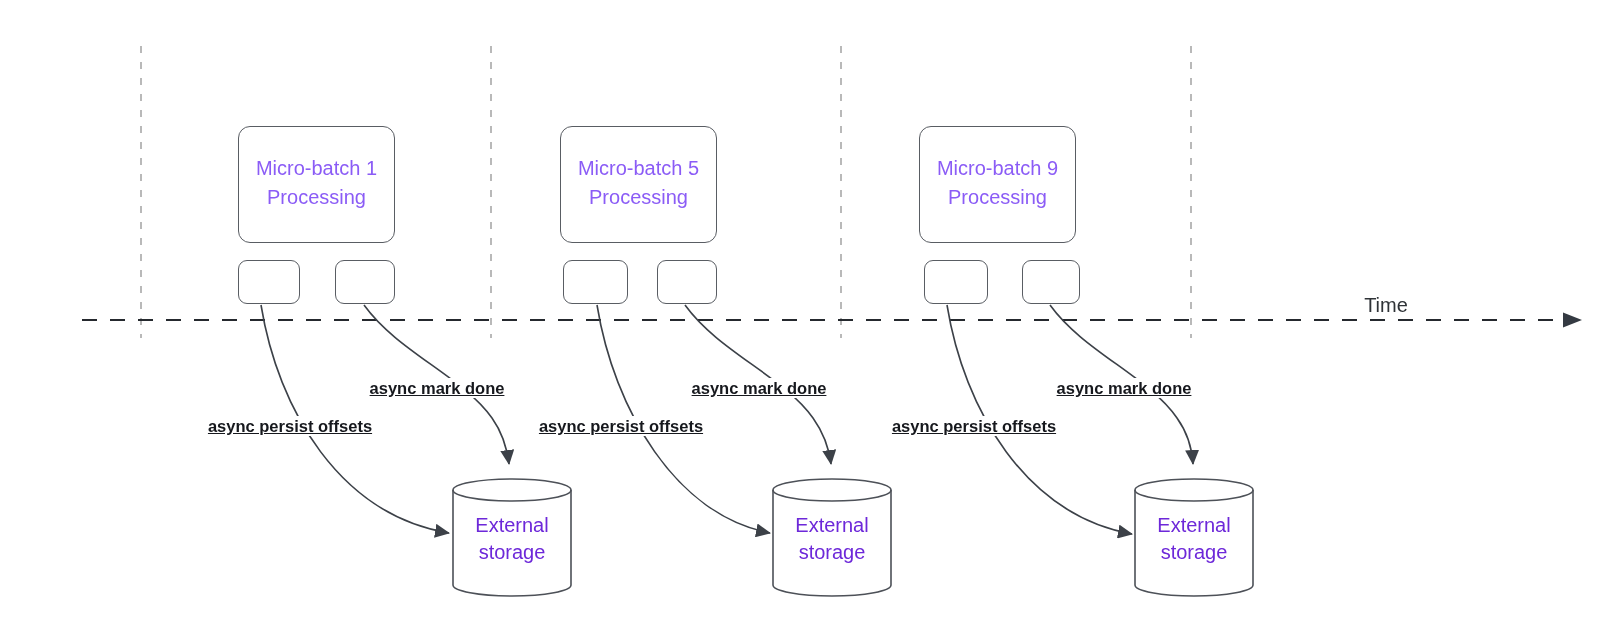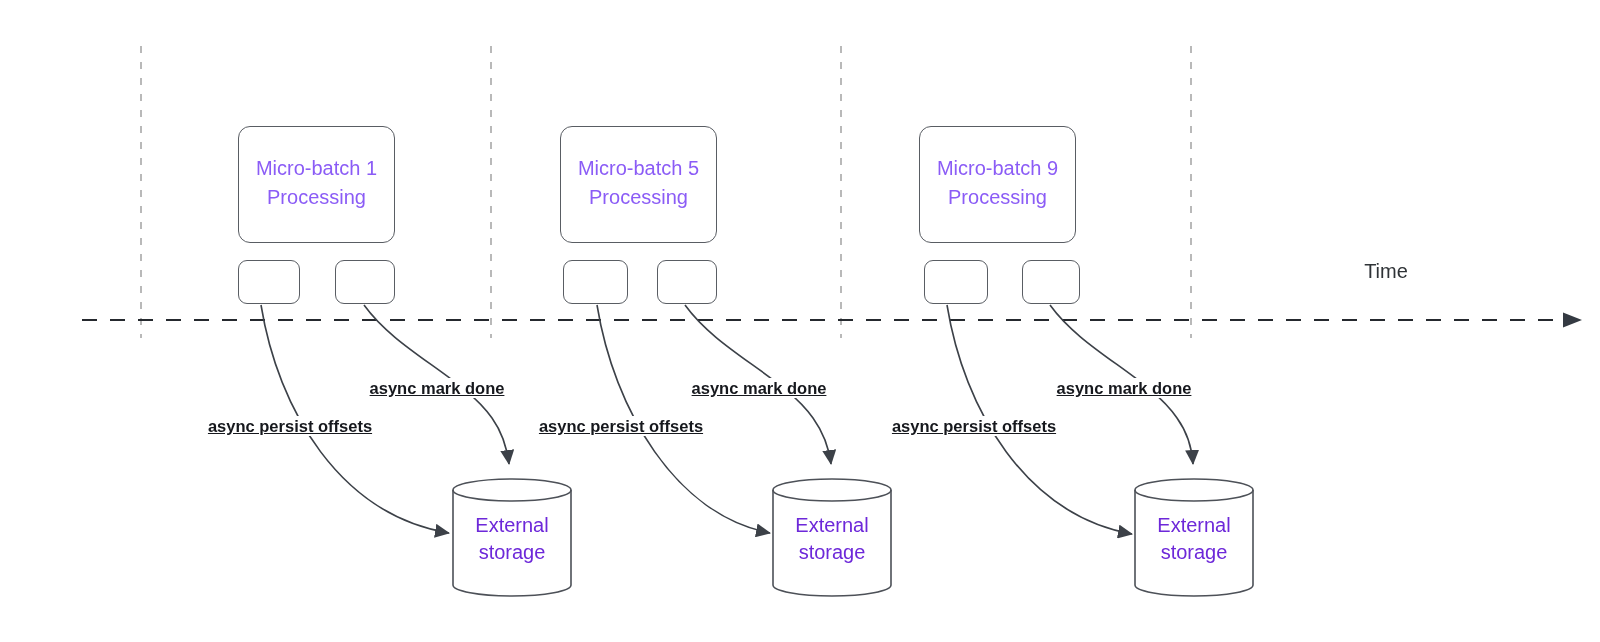--- a/index.html
+++ b/index.html
@@ -24,21 +24,21 @@
     position:absolute; transform:translateX(-50%);
     font-size:16.5px; font-weight:bold; color:#16181d; line-height:18px;
     background:#ffffff; padding:1px 4px; white-space:nowrap; text-align:center;text-decoration:underline;
   }
   .cyl-label {
     position:absolute; transform:translateX(-50%); width:130px;
     font-size:20px; line-height:27px; color:#6d28d9; text-align:center;
   }
   .time-label {
     position:absolute; transform:translateX(-50%);
-    font-size:20px; color:#2f3337; white-space:nowrap;
+    font-size:20px; color:#2f3337; white-space:nowrap;margin-top:34px;
   }
 </style>
 </head>
 <body>
 
 <div class="canvas">
 
   <svg class="layer" width="1600" height="642" viewBox="0 0 1600 642">
     <defs>
       <marker id="arrowhead" markerUnits="userSpaceOnUse" markerWidth="16" markerHeight="14" refX="14" refY="7" orient="auto">

